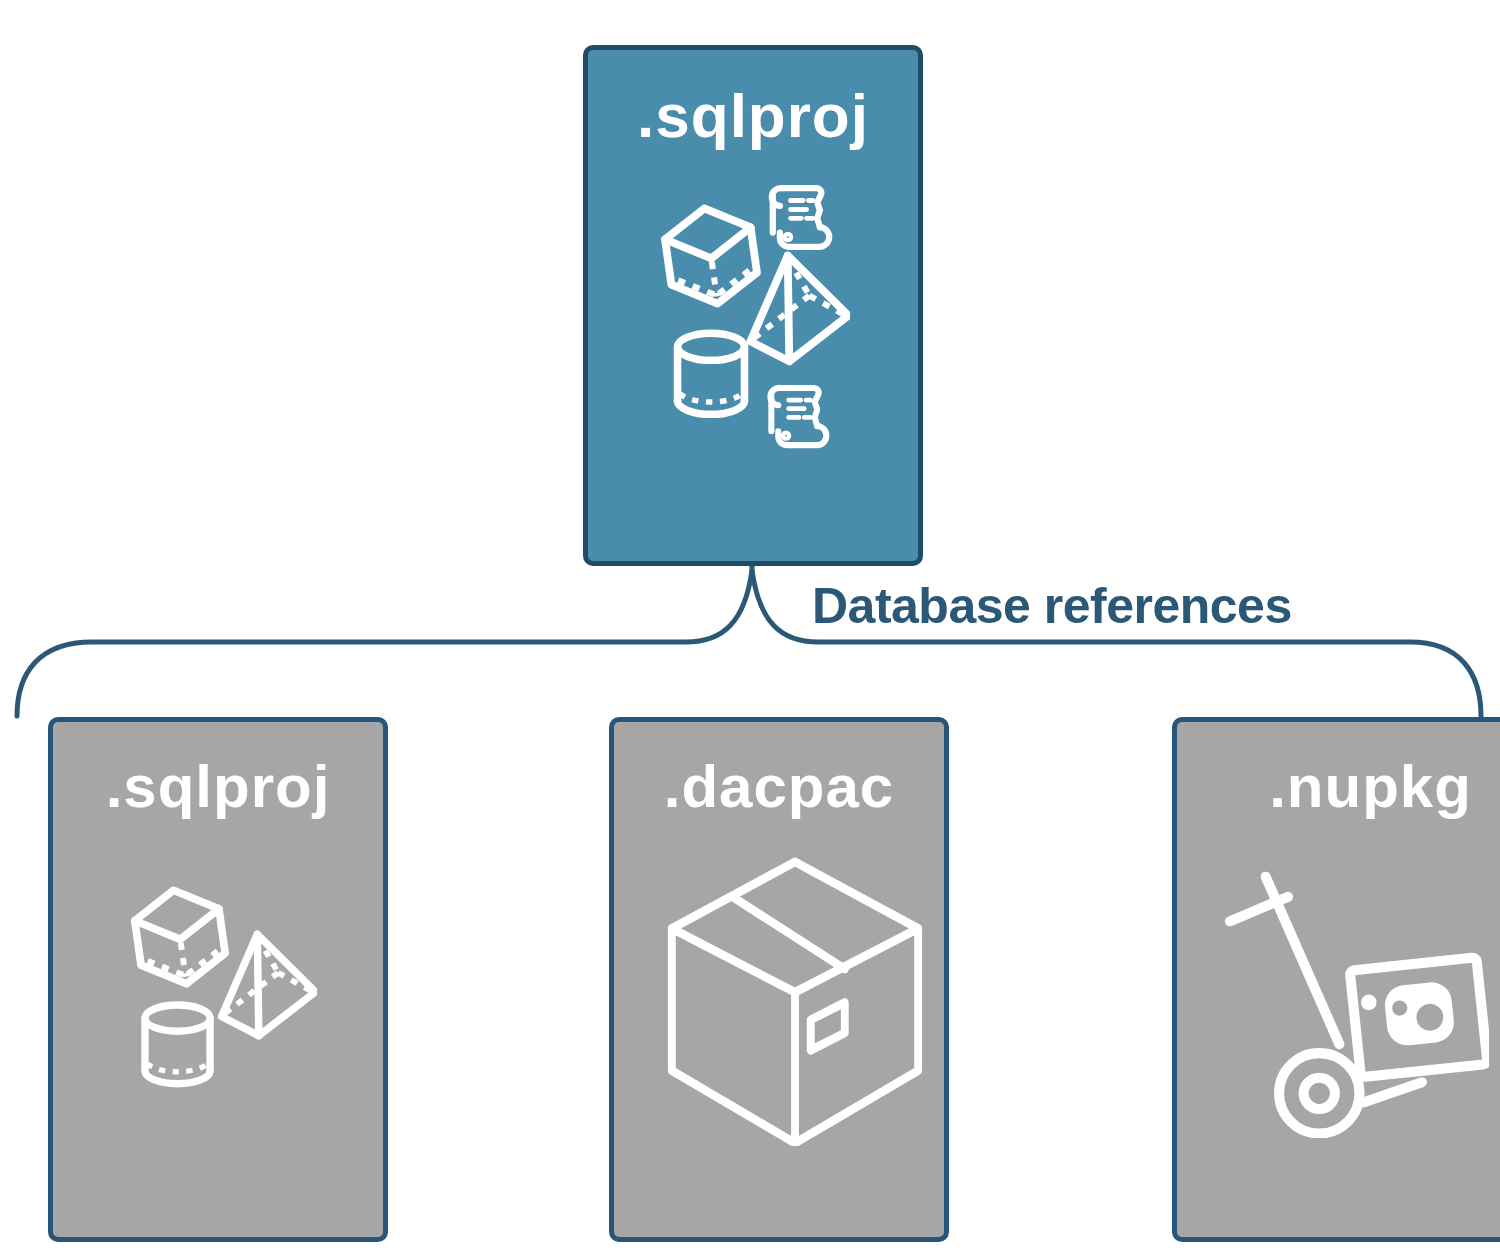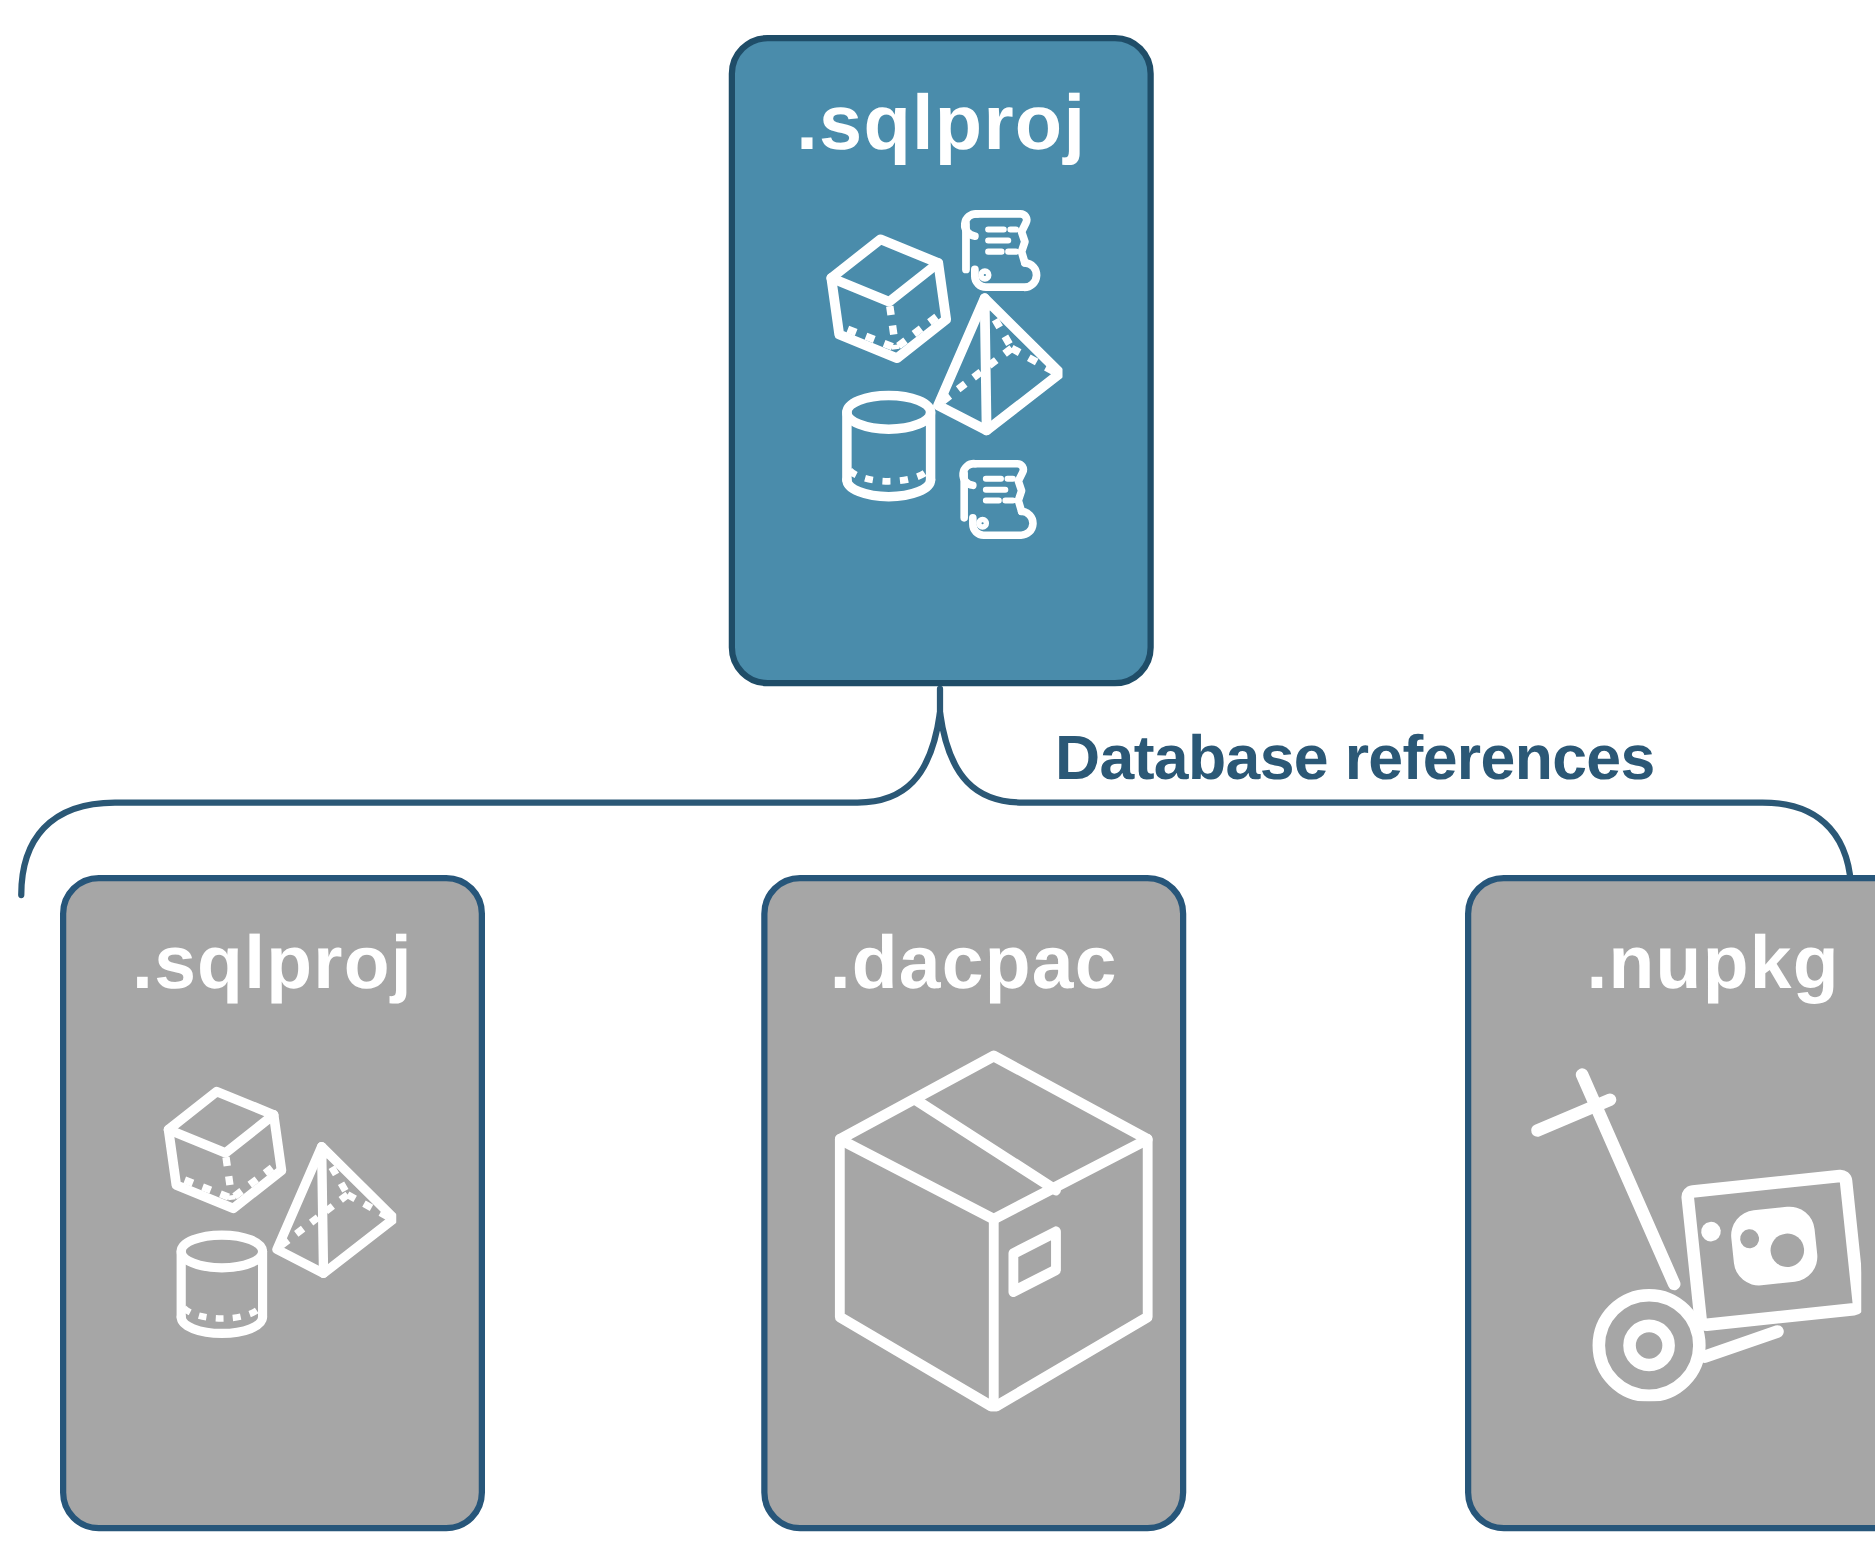--- a/index.html
+++ b/index.html
@@ -6,22 +6,22 @@
     --root_fill:#4A8CAB; --root_border:#1F4D68;
     --child_fill:#A6A6A6; --child_border:#27567A;
     --connector:#2B5876; --edge_label_text:#2B5876; --title_text:#FFFFFF;
   }
   html,body{margin:0;padding:0;background:#ffffff;}
   .canvas{position:relative;width:1500px;height:1250px;background:#ffffff;overflow:hidden;
           font-family:"Liberation Sans",sans-serif;}
   .brace{position:absolute;left:0;top:0;}
   .brace path{stroke:var(--connector);stroke-width:5;fill:none;stroke-linecap:round;}
   .edge-label{position:absolute;left:812px;top:577px;font-size:50px;font-weight:700;
-              letter-spacing:-0.5px;color:var(--edge_label_text);white-space:nowrap;margin-left:32px;}
-  .node{position:absolute;border-radius:31px;box-sizing:border-box;}
+              letter-spacing:-0.5px;color:var(--edge_label_text);white-space:nowrap;}
+  .node{position:absolute;border-radius:10px;box-sizing:border-box;margin-top:17px;}
   .node.root{left:583px;top:28px;width:340px;height:521px;
              background:var(--root_fill);border:5px solid var(--root_border);}
   .node.child{top:700px;width:340px;height:525px;
               background:var(--child_fill);border:5px solid var(--child_border);}
   .node.c1{left:48px;}
   .node.c2{left:609px;}
   .node.c3{left:1172px;width:397px;}
   .node-title{margin-top:30px;text-align:center;font-weight:700;color:var(--title_text);
               font-size:62px;letter-spacing:1px;}
   .node.child .node-title{font-size:60px;}

